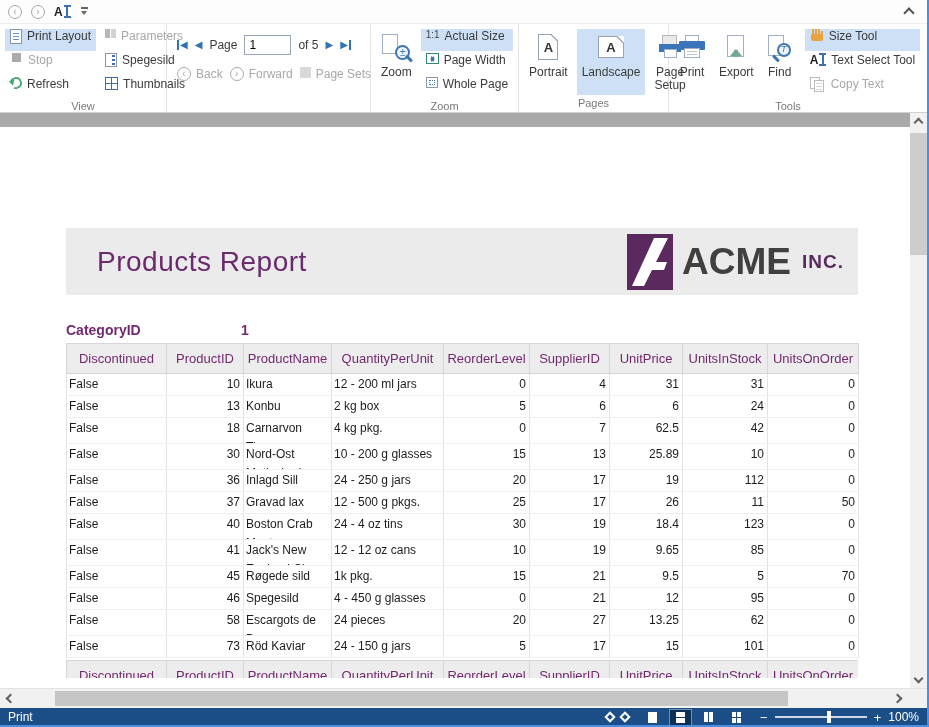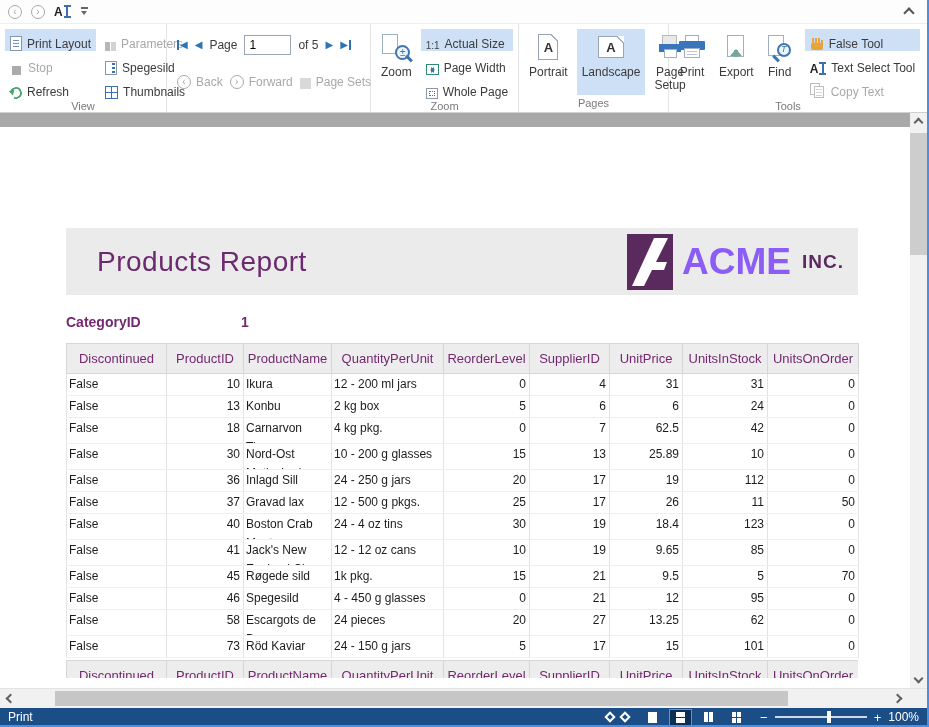--- a/index.html
+++ b/index.html
@@ -22,21 +22,21 @@
   .icdd::before{content:"";position:absolute;top:0;left:1px;width:7px;height:2px;background:#666}
   .icdd::after{content:"";position:absolute;top:4px;left:1px;border:3px solid transparent;border-top:4px solid #666}
   .collapse{position:absolute;right:14px;top:9px;width:8px;height:8px;border-left:2px solid #555;border-top:2px solid #555;transform:rotate(45deg)}
 
   
   .ribbon{height:89px;display:flex;background:#fff;border-bottom:1px solid #d0d0d0}
   .group{border-right:1px solid #e4e4e4;display:flex;flex-direction:column;padding-top:5px}
   .gc{display:flex;flex:1;gap:4px;padding:0 5px;align-items:flex-start}
   .glabel{text-align:center;font-size:11px;color:#7a7a7a;padding:1px 0 3px}
   .col{display:flex;flex-direction:column;gap:2px}
-  .sbtn{display:flex;align-items:flex-end;gap:5px;height:22px;padding:0 5px;font-size:12px;color:#3b3b3b;white-space:nowrap;cursor:default}
+  .sbtn{display:flex;align-items:flex-start;gap:5px;height:22px;padding:0 5px;font-size:12px;color:#3b3b3b;white-space:nowrap;cursor:default}
   .sel{background:#cde0f5}
   .dis{color:#a8a8a8}
   .bbtn{display:flex;flex-direction:column;align-items:center;gap:4px;padding:3px 5px 2px;font-size:12px;color:#3b3b3b;text-align:center;line-height:13px;cursor:default;height:66px;justify-content:flex-start}
   .bbtn .icbox{height:30px;display:flex;align-items:center;justify-content:center}
 
   
   .icdoc{width:12px;height:15px;border:1px solid #8597ab;background:#fff;position:relative;flex:none}
   .icdoc::before{content:"";position:absolute;left:2px;right:2px;top:3px;height:8px;
      background:repeating-linear-gradient(to bottom,#6b93c9 0,#6b93c9 1px,transparent 1px,transparent 3px)}
   .icstop{width:9px;height:9px;background:#ababab;flex:none;margin:0 2px}
@@ -109,23 +109,23 @@
   .icc .c2{left:4px;top:3px;width:10px;height:12px;background:#fff;border:1px solid #bdbdbd;
      background-image:repeating-linear-gradient(#d4d4d4 0 1px,transparent 1px 3px);background-size:6px 8px;background-position:1px 2px;background-repeat:no-repeat}
 
   
   .docarea{position:relative;height:575px;background:#fff;overflow:hidden}
   .deskstrip{position:absolute;left:0;top:0;right:17px;height:14px;background:#a9a9a9}
   .banner{position:absolute;left:66px;top:115px;width:792px;height:67px;background:#ebebeb;display:flex;align-items:center;justify-content:space-between;padding:0 14px 0 31px}
   .rtitle{font-size:28px;color:#6b2a6e;letter-spacing:0.5px}
   .logo{display:flex;align-items:center;gap:9px}
   .logo svg{display:block}
-  .logo-acme{font-size:37px;font-weight:bold;color:#8b5cf6;letter-spacing:0;line-height:1}
+  .logo-acme{font-size:37px;font-weight:bold;color:#404040;letter-spacing:0;line-height:1}
   .logo-inc{font-size:19px;font-weight:bold;color:#5a2a5e;letter-spacing:1px;margin-left:2px}
-  .param{position:absolute;left:66px;top:201px;display:flex;font-size:14px;font-weight:bold;color:#73286f}
+  .param{position:absolute;left:66px;top:209px;display:flex;font-size:14px;font-weight:bold;color:#73286f}
   .param .pl{width:175px}
 
   .tablewrap{position:absolute;left:66px;top:230px}
   .header2wrap{position:absolute;left:66px;top:547px;width:792px;height:18px;overflow:hidden}
   table.rtable{border-collapse:collapse;table-layout:fixed;width:792px;background:#fff;font-size:12px;color:#1c1c1c}
   .rtable th{height:30px;background:#ededed;color:#73286f;font-weight:normal;font-size:13px;border:1px solid #d6d6d6;text-align:center;overflow:hidden;white-space:nowrap}
   .rtable td{height:22px;border-right:1px solid #e3e3e3;border-bottom:1px solid #efefef;padding:0;vertical-align:top;overflow:hidden}
   .rtable td:first-child{border-left:1px solid #e3e3e3}
   .rtable .clip{line-height:19px;max-height:25px;overflow:hidden;padding:1px 2px 0 2px}
   .rtable td.num{text-align:right} .rtable td.num .clip{padding-right:3px}
@@ -337,21 +337,21 @@
               </span>
             </span>
           <span>Find</span>
         </div>
         <div class="col" style="margin-left:4px">
           <div class="sbtn sel">
             <span class="ich">
                 <i class="f"></i>
                 <i class="p"></i>
               </span>
-            <span>False Tool</span>
+            <span>Size Tool</span>
             </div>
           <div class="sbtn">
             <span class="icts">
                 <span class="A">A</span>
                 <span class="ibeam"></span>
               </span>
             <span>Text Select Tool</span>
             </div>
           <div class="sbtn dis">
             <span class="icc">

